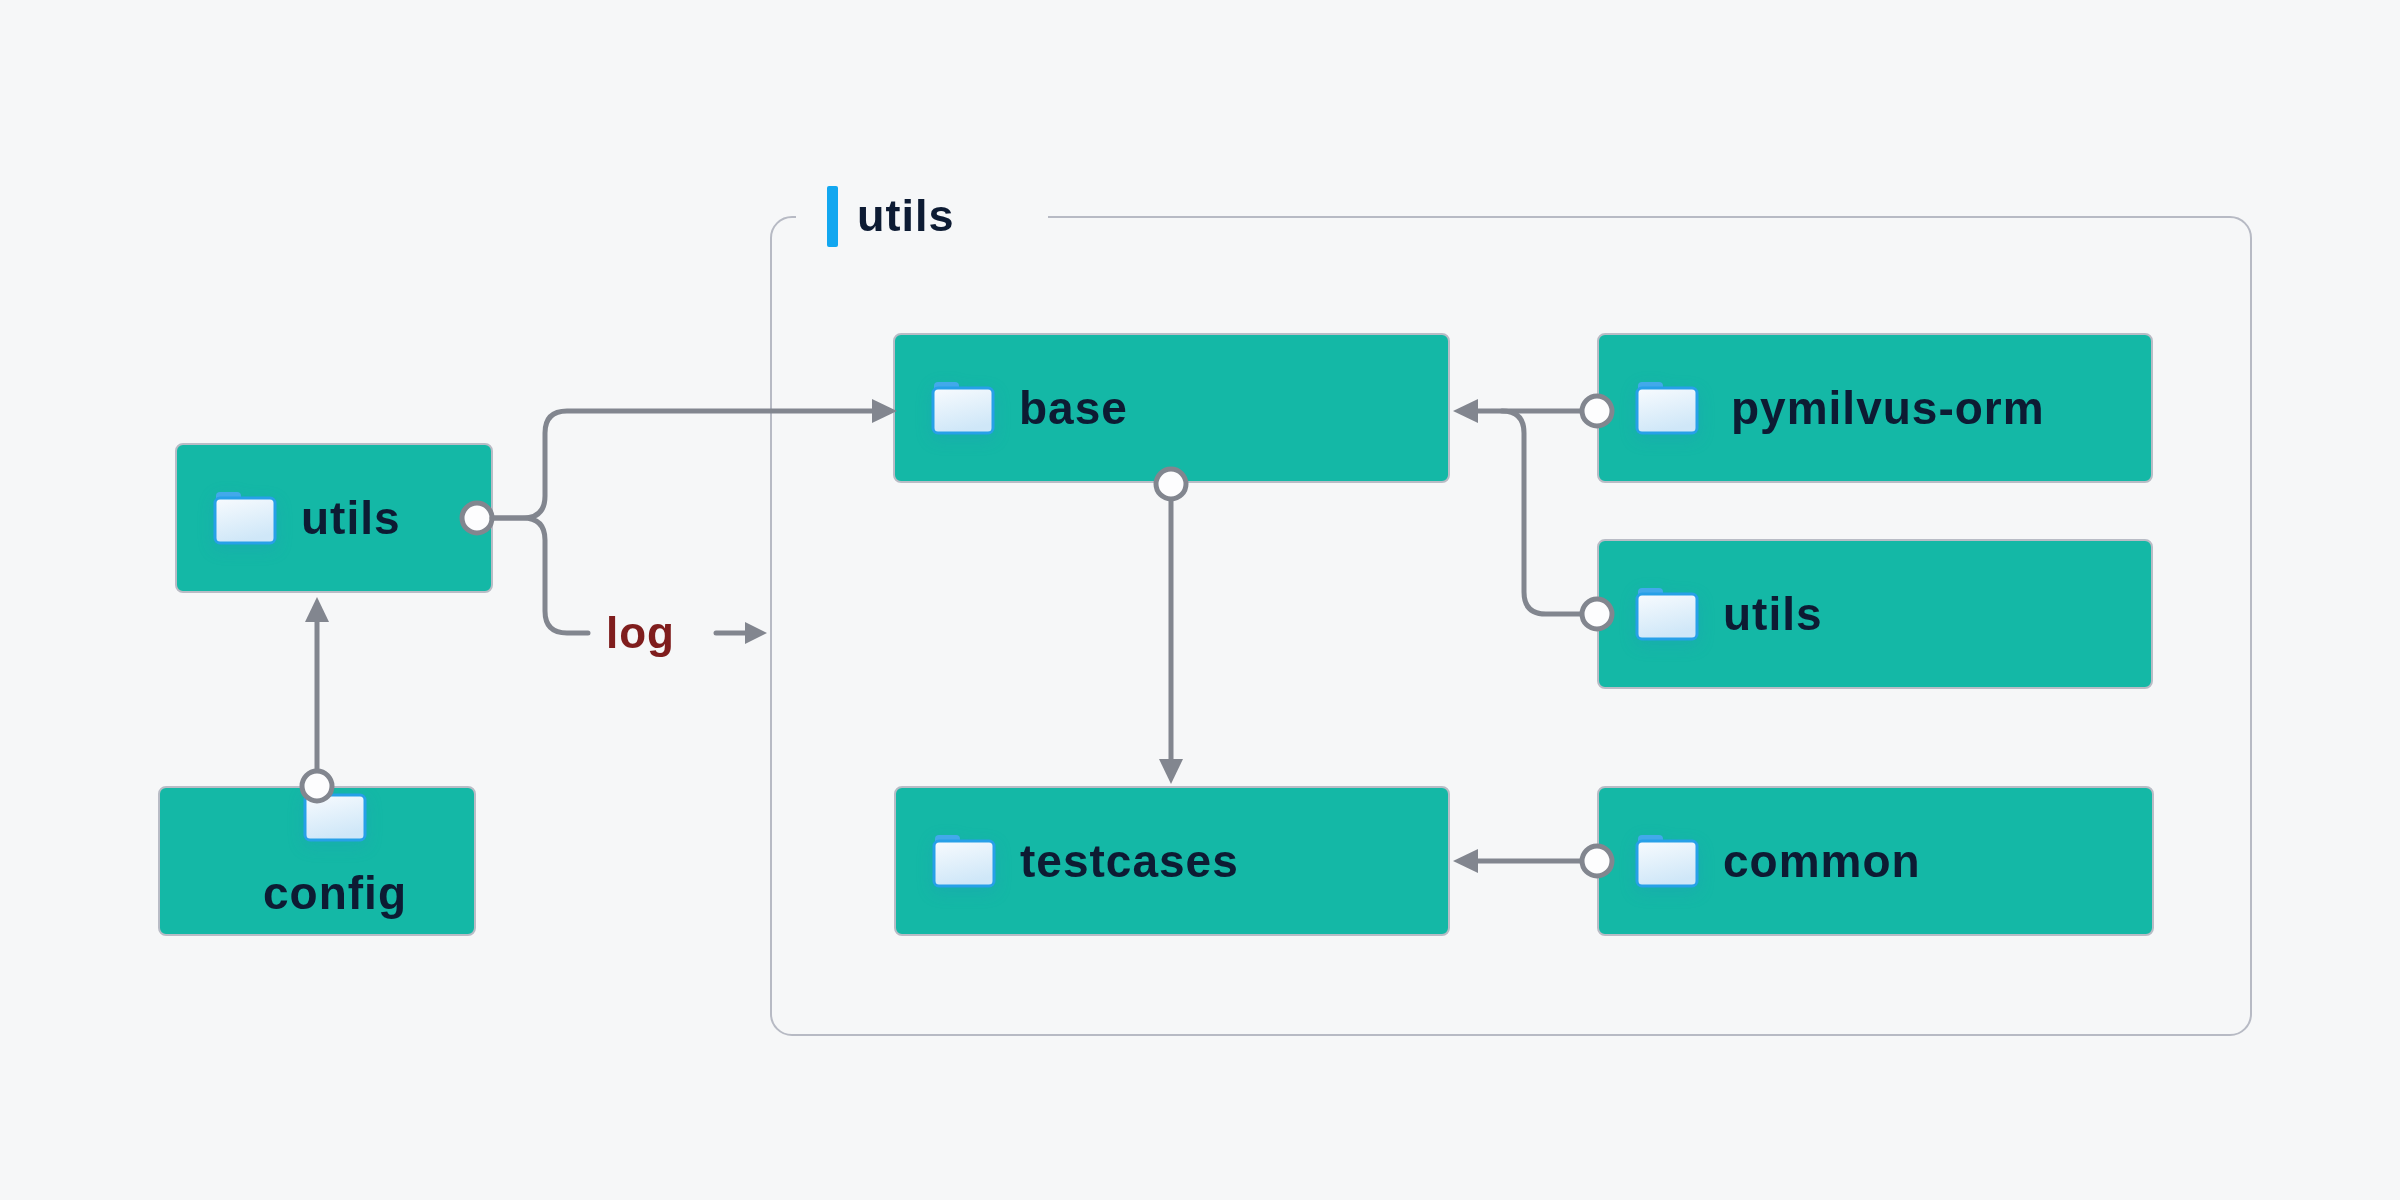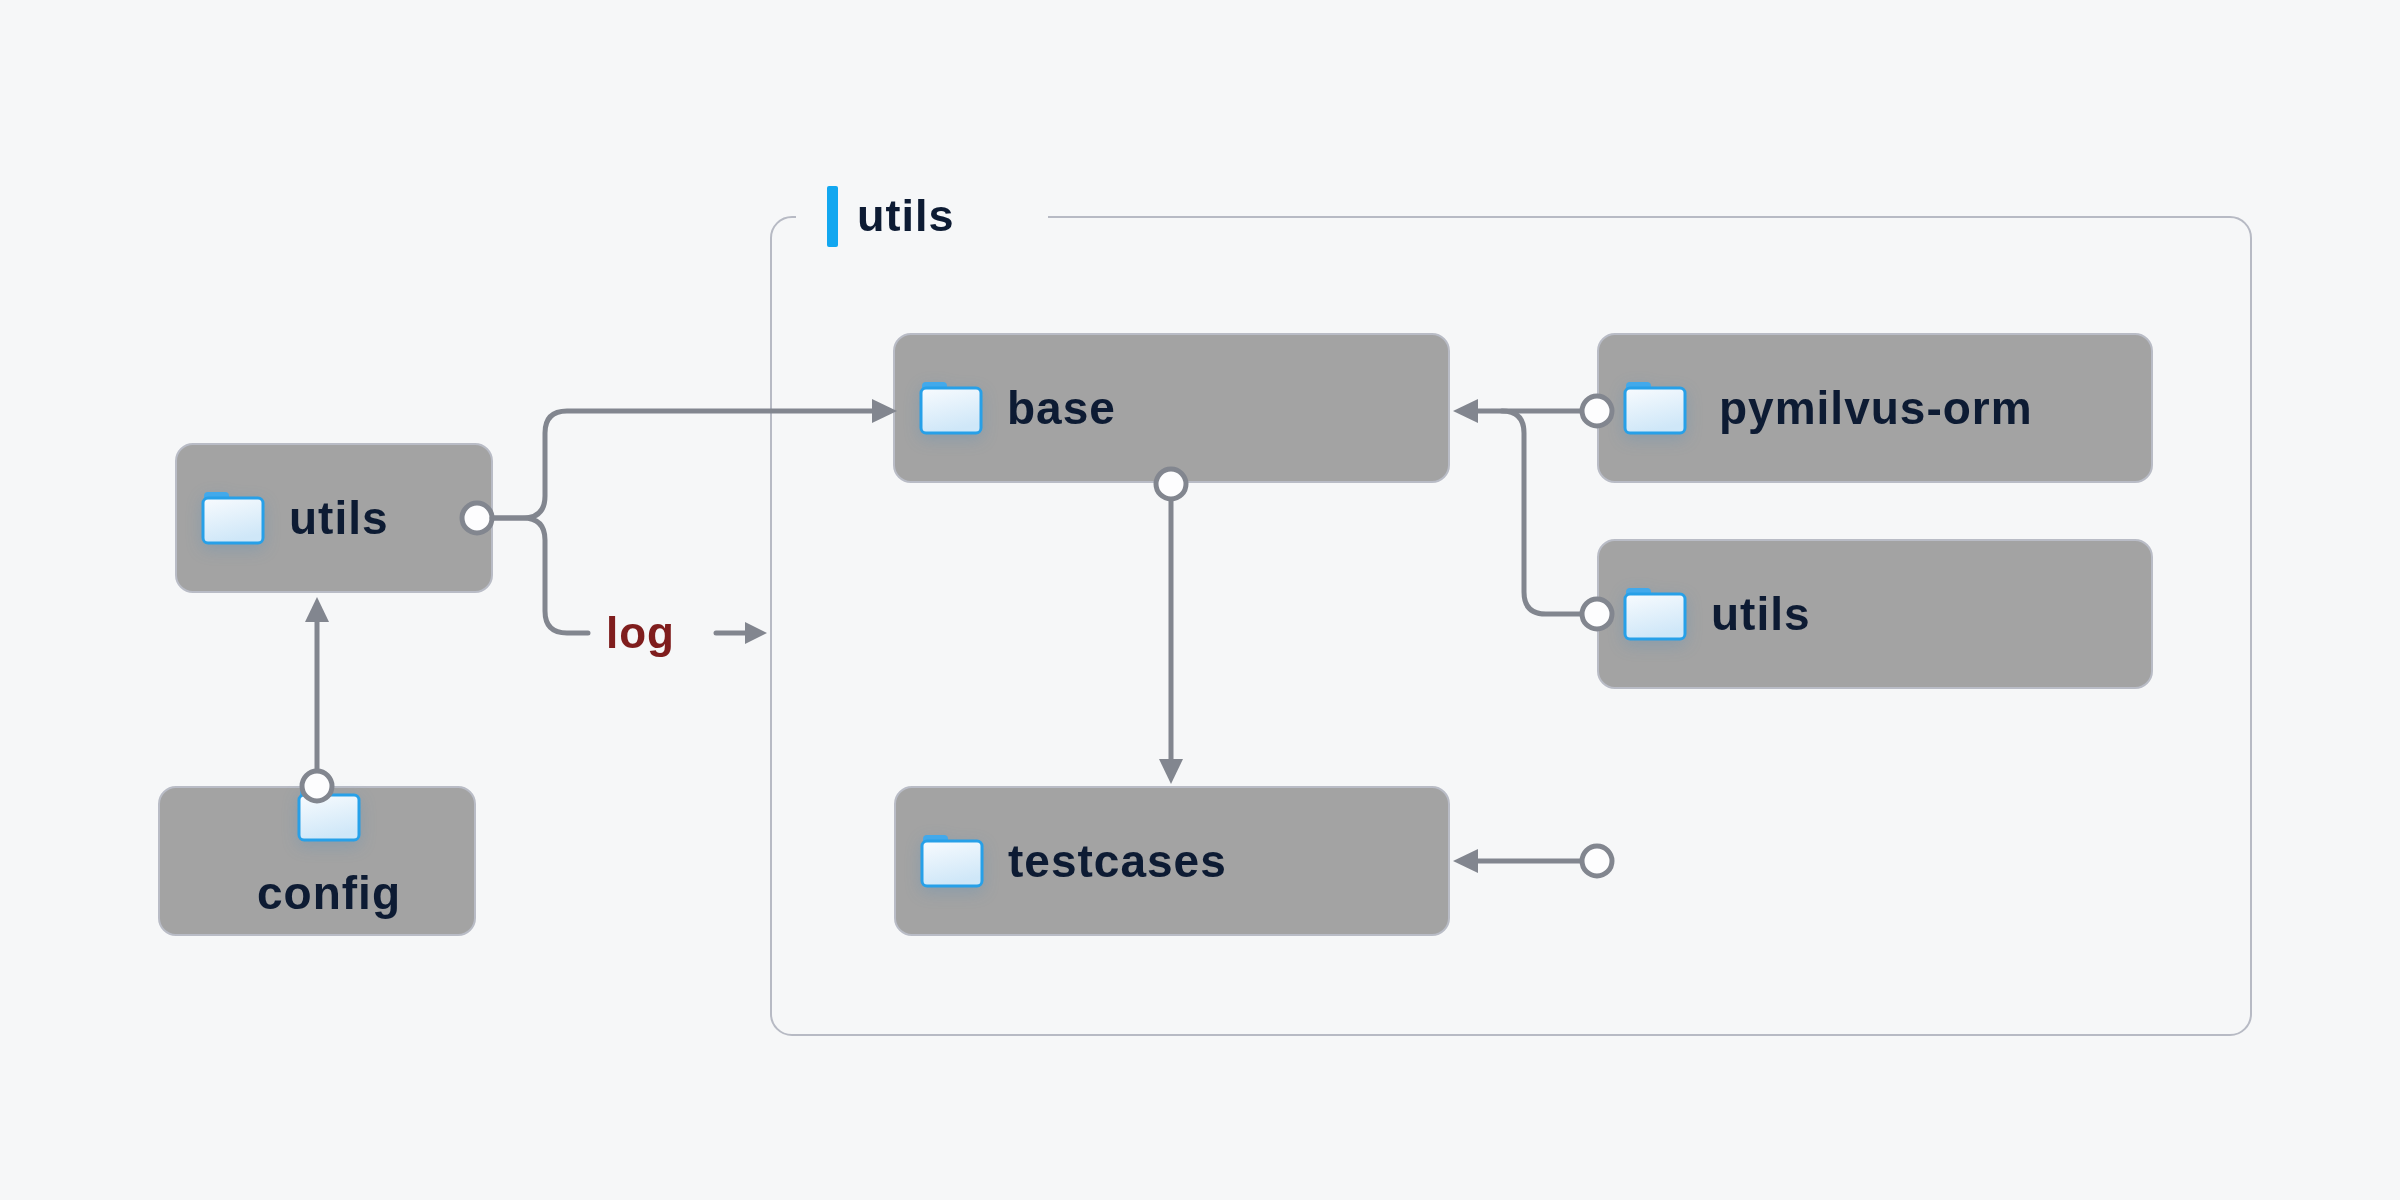--- a/index.html
+++ b/index.html
@@ -4,22 +4,22 @@
 <style>
   html,body{margin:0;padding:0;background:#f6f7f8;}
   .canvas{position:relative;width:2400px;height:1200px;background:#f6f7f8;overflow:hidden;
           font-family:"Liberation Sans",sans-serif;}
   .group-container{position:absolute;left:770px;top:216px;width:1478px;height:816px;
           border:2px solid #b7bac4;border-radius:22px;background:transparent;}
   .label-mask{position:absolute;left:796px;top:209px;width:252px;height:16px;background:#f6f7f8;}
   .accent-bar{position:absolute;left:827px;top:186px;width:11px;height:61px;background:#12a7f0;border-radius:2px;}
   .container-label-text{position:absolute;left:857px;top:190px;font-size:45px;line-height:52px;
           font-weight:700;color:#0d1b33;letter-spacing:1px;}
-  .node{position:absolute;height:150px;background:#a3a3a3;border:2px solid #b9bcc6;border-radius:18px;
-          display:flex;align-items:center;padding-left:24px;gap:24px;box-sizing:border-box;}
+  .node{position:absolute;height:150px;background:#14b8a6;border:2px solid #b9bcc6;border-radius:8px;
+          display:flex;align-items:center;padding-left:36px;gap:24px;box-sizing:border-box;}
   .node-label{font-size:46px;font-weight:700;color:#0d1b33;letter-spacing:1px;white-space:nowrap;}
   .folder{width:64px;height:54px;flex:0 0 auto;filter:drop-shadow(0 5px 8px rgba(40,130,200,0.20));}
   .edge-label{position:absolute;left:606px;top:608px;font-size:44px;line-height:50px;
           font-weight:700;color:#7f1d1d;letter-spacing:1px;}
   .connectors{position:absolute;left:0;top:0;}
   .connectors line,.connectors path{stroke:#82868f;stroke-width:5;fill:none;stroke-linecap:round;}
   .connectors circle{stroke:#82868f;stroke-width:5;fill:#fdfdfe;}
   .connectors polygon{fill:#82868f;stroke:none;}
   .defs-holder{position:absolute;width:0;height:0;}
 </style>
@@ -83,20 +83,27 @@
   </div>
 
   <div class="node" style="left:1597px;top:539px;width:556px;">
     <svg class="folder" viewBox="0 0 64 54">
       <rect x="3" y="1" width="25" height="15" rx="4" fill="#42a9eb"></rect>
       <rect x="2" y="7" width="60" height="45" rx="5" fill="url(#folderGrad)" stroke="#27a0e8" stroke-width="3"></rect>
     </svg>
     <span class="node-label">utils</span>
   </div>
 
+  <div class="node" style="left:1597px;top:786px;width:557px;">
+    <svg class="folder" viewBox="0 0 64 54">
+      <rect x="3" y="1" width="25" height="15" rx="4" fill="#42a9eb"></rect>
+      <rect x="2" y="7" width="60" height="45" rx="5" fill="url(#folderGrad)" stroke="#27a0e8" stroke-width="3"></rect>
+    </svg>
+    <span class="node-label">common</span>
+  </div>
 
   <div class="edge-label">log</div>
 
   <svg class="connectors" width="2400" height="1200" viewBox="0 0 2400 1200">
 
     <g>
       <line x1="317" y1="771" x2="317" y2="622"></line>
       <polygon points="317,597 305,622 329,622"></polygon>
       <circle cx="317" cy="786" r="15"></circle>
     </g>

